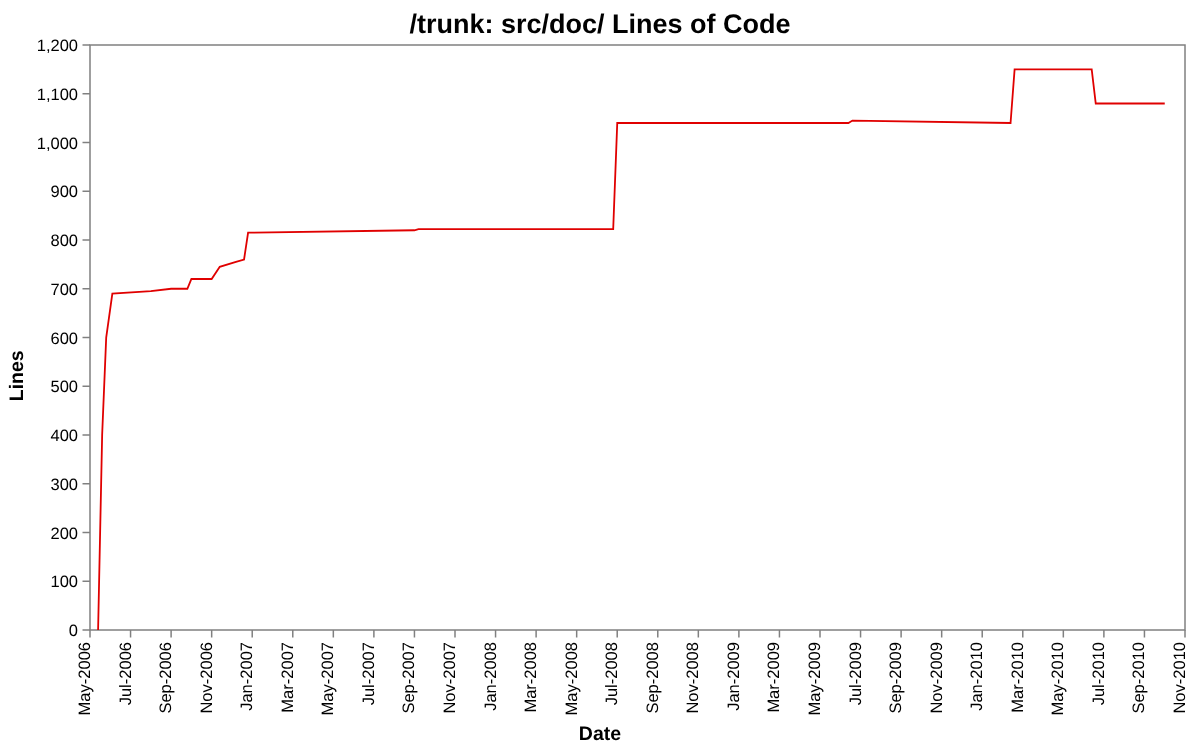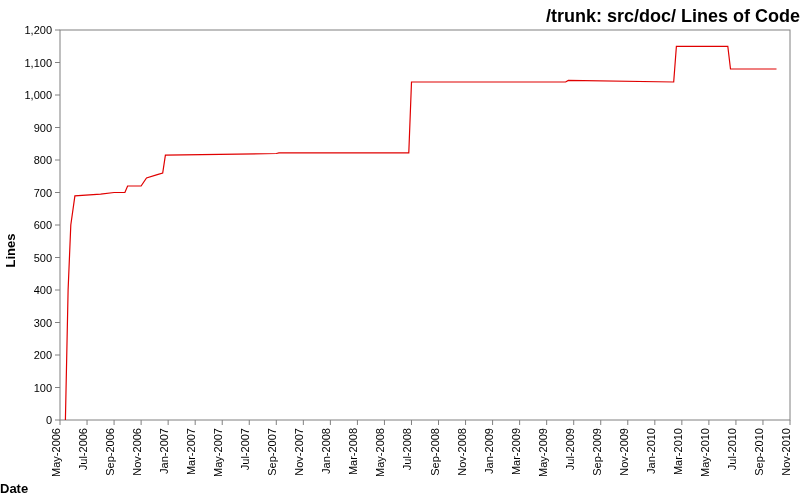--- a/index.html
+++ b/index.html
@@ -14,21 +14,21 @@
   .chart-wrap {
     position: relative;
     width: 800px;
     height: 500px;
   }
   .title {
     position: absolute;
     top: 6px;
     left: 0;
     width: 800px;
-    text-align: right;
+    text-align: center;
     font-weight: bold;
     font-size: 18px;
   }
   .ylabel {
     position: absolute;
     left: 4px;
     top: 0;
     height: 500px;
     width: 14px;
     display: flex;
@@ -39,20 +39,21 @@
     transform: rotate(-90deg);
     font-size: 13px;
     font-weight: bold;
     white-space: nowrap;
   }
   .xlabel {
     position: absolute;
     bottom: 4px;
     left: 0;
     width: 800px;
+    text-align: center;
     font-size: 13px;
     font-weight: bold;
   }
   svg.plot {
     position: absolute;
     left: 0;
     top: 0;
   }
   .tick-label {
     font-size: 11px;

